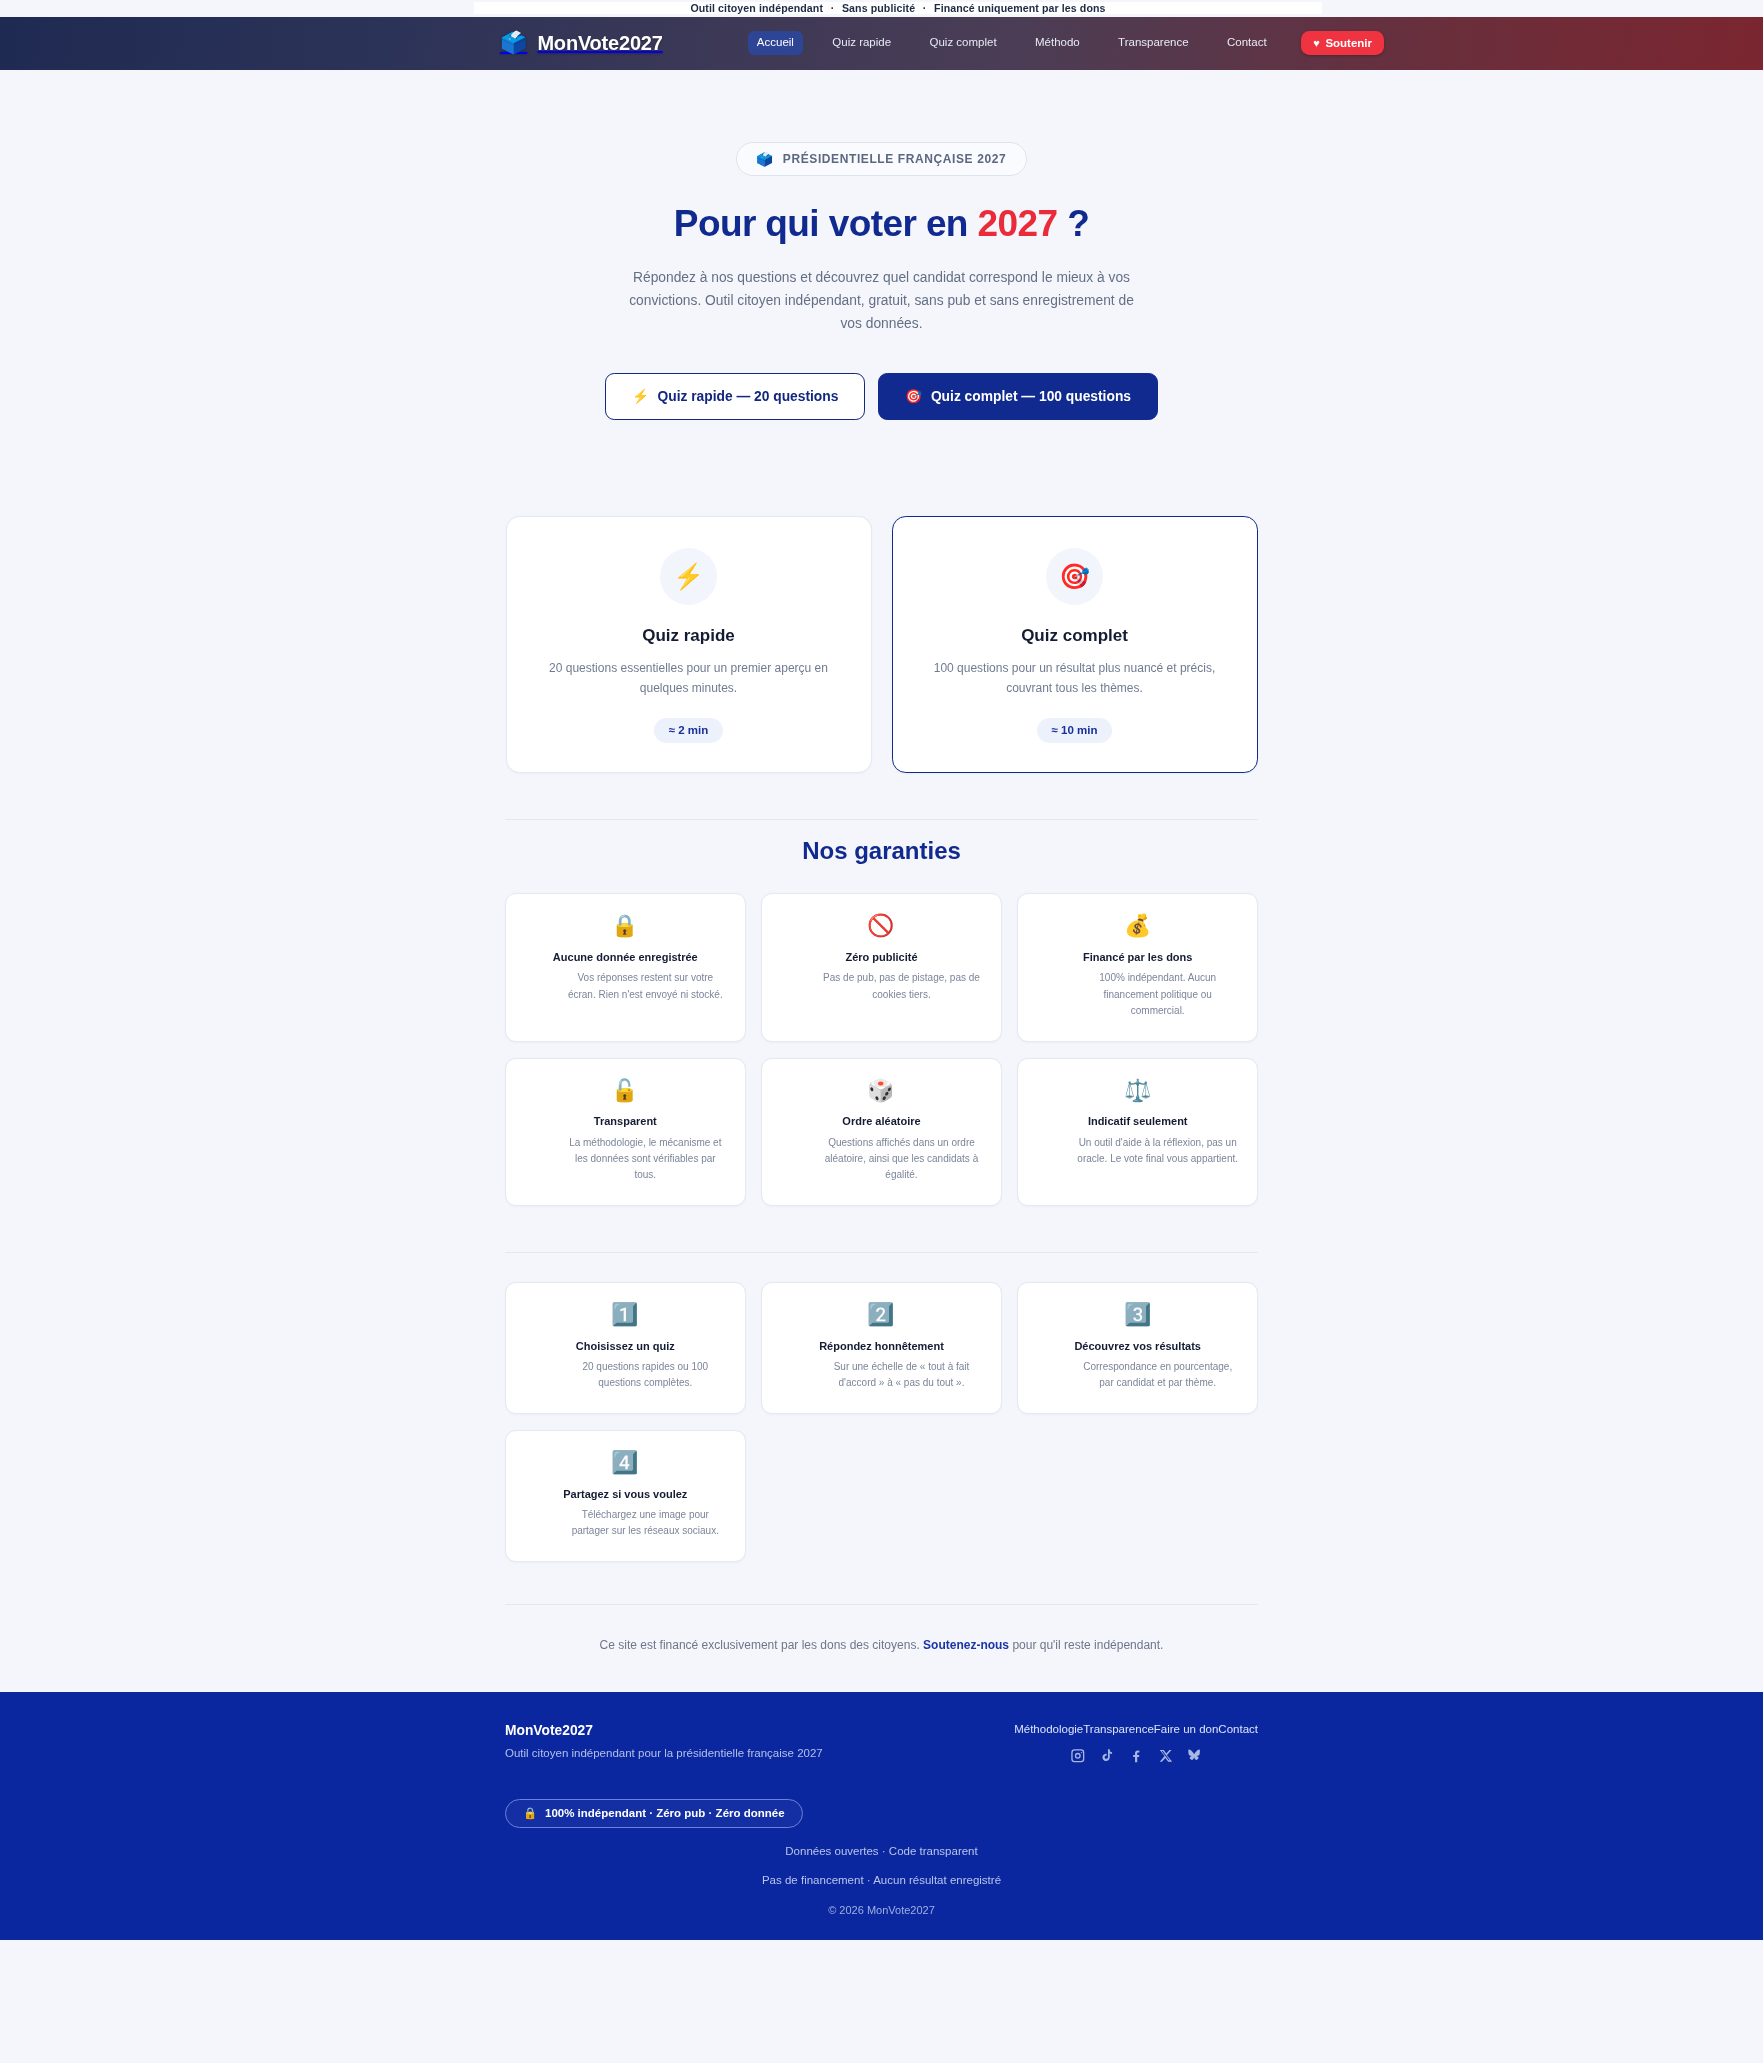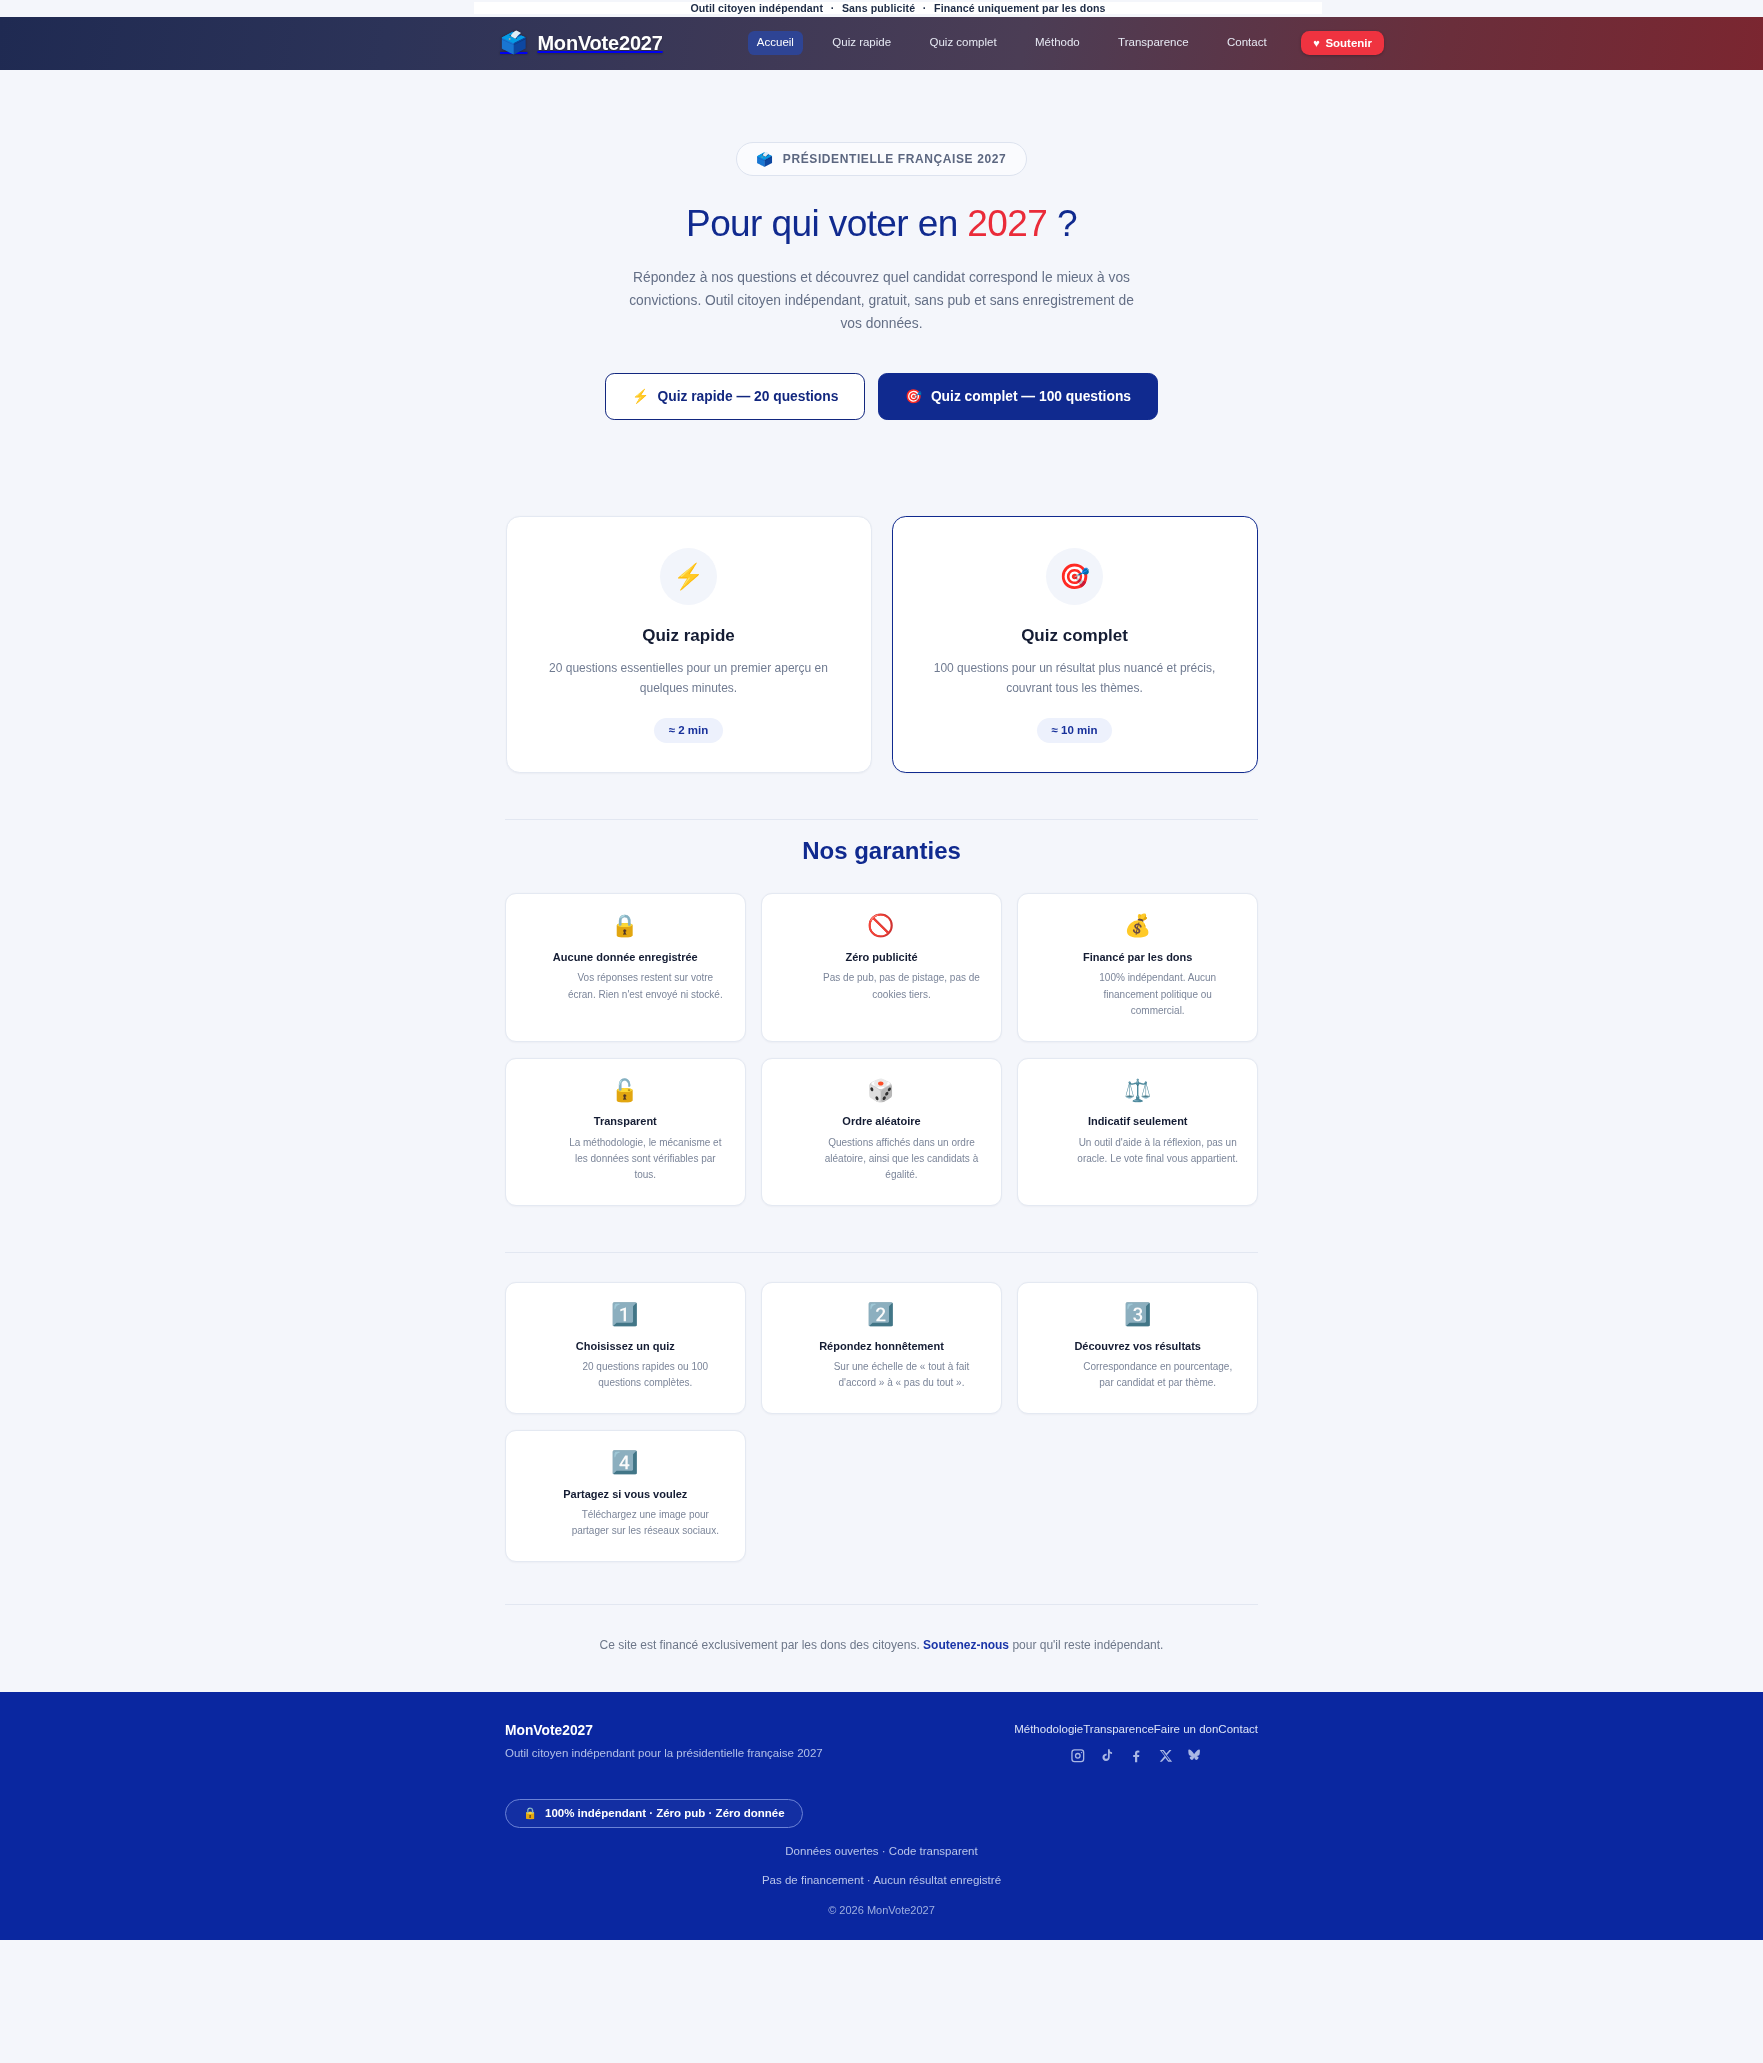--- a/index.html
+++ b/index.html
@@ -114,21 +114,21 @@
     font-size: 12px;
     font-weight: bold;
     color: #5c6780;
     letter-spacing: 0.6px;
   }
   .pill-badge .emoji { font-size: 13.8px; }
 
   .hero h1 {
     margin-top: 27px;
     font-size: 37px;
-    font-weight: normal;
+    font-weight: bold;
     color: #102a8f;
     letter-spacing: -0.6px;
   }
   .hero h1 .year { color: #ea2b39; }
 
   .hero p.lede {
     margin: 22px auto 0;
     width: 514px;
     font-size: 13.8px;
     line-height: 1.66;

